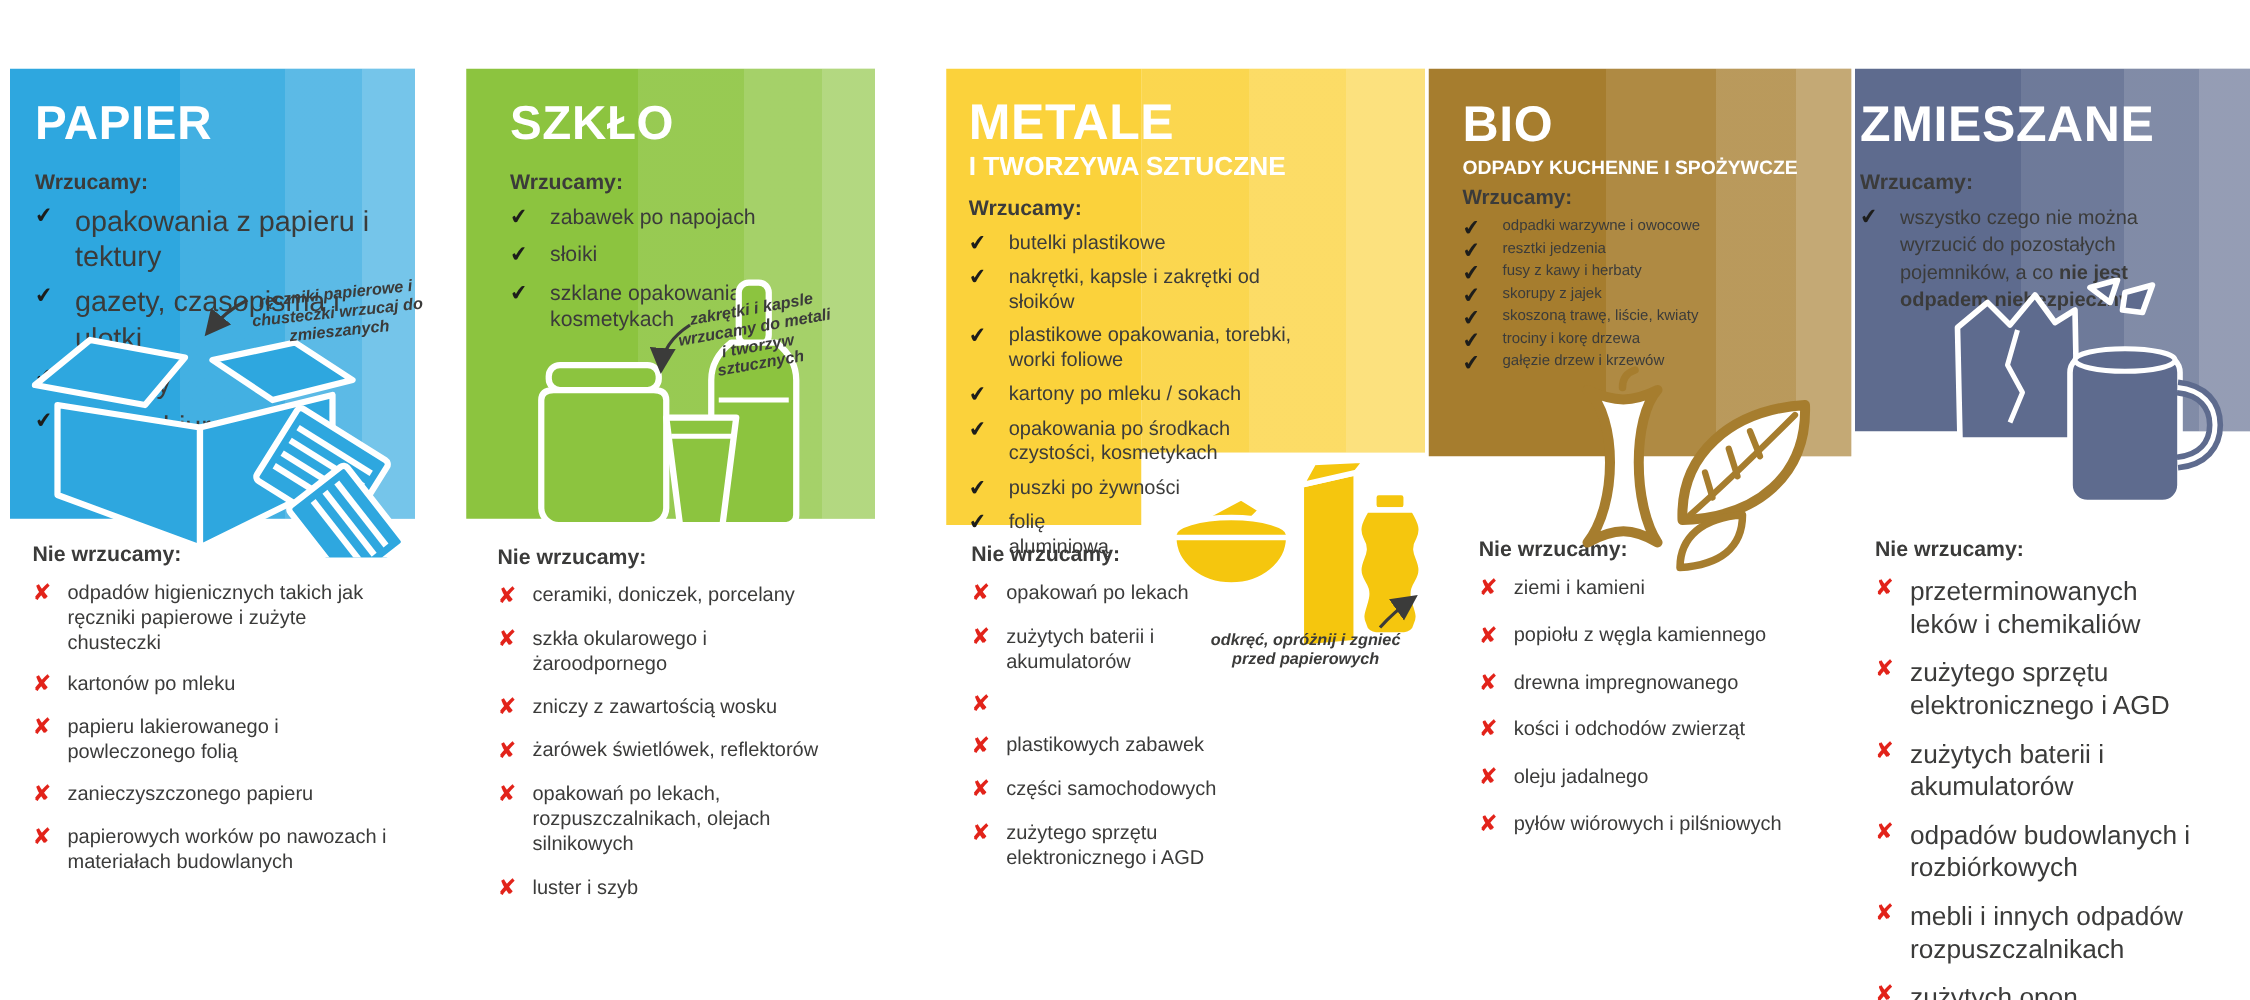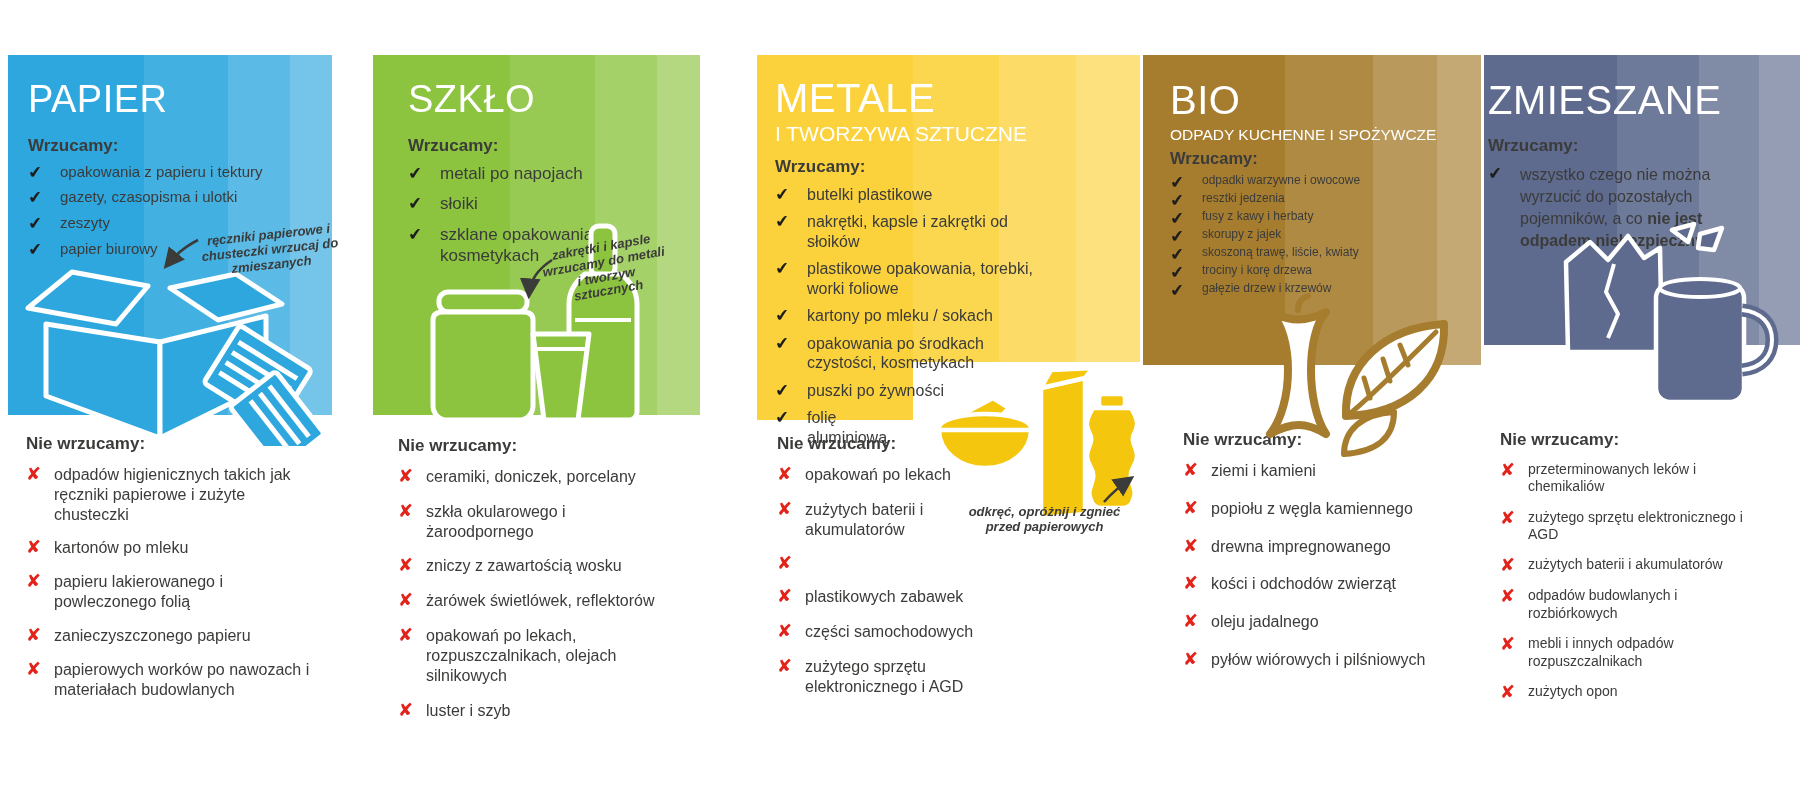--- a/index.html
+++ b/index.html
@@ -12,46 +12,46 @@
       rgba(255,255,255,.10) 42%,rgba(255,255,255,.10) 68%,
       rgba(255,255,255,.22) 68%,rgba(255,255,255,.22) 87%,
       rgba(255,255,255,.34) 87%,rgba(255,255,255,.34) 100%)}
   .stripes3::after{content:"";position:absolute;inset:0;pointer-events:none;
     background:linear-gradient(90deg,
       rgba(255,255,255,.10) 0%,rgba(255,255,255,.10) 38%,
       rgba(255,255,255,.22) 38%,rgba(255,255,255,.22) 72%,
       rgba(255,255,255,.34) 72%,rgba(255,255,255,.34) 100%)}
   .pc{position:relative;z-index:1}
   .abs{position:absolute}
-  .col-title{font-size:38px;font-weight:normal;color:#fff;letter-spacing:.5px;line-height:1.04;margin:0}
-  .col-sub{font-weight:normal;color:#fff;line-height:1.1;margin:0}
+  .col-title{font-size:38px;font-weight:bold;color:#fff;letter-spacing:.5px;line-height:1.04;margin:0}
+  .col-sub{font-weight:bold;color:#fff;line-height:1.1;margin:0}
   .wz,.nz{font-weight:bold;font-size:17px;color:var(--ink)}
   ul{list-style:none;margin:0;padding:0;display:flex;flex-direction:column}
   li{display:flex;align-items:flex-start}
   .mk{flex:none;font-weight:bold;line-height:1}
   .chk{color:var(--check);font-size:17px;width:32px;transform:rotate(-6deg)}
   .xx{color:var(--cross);font-size:18px;width:28px}
   .itext{color:var(--ink)}
   .note{position:absolute;z-index:3;font-style:italic;font-weight:bold;font-size:13px;line-height:1.14;color:var(--ink);text-align:center}
   .arrow{position:absolute;z-index:3}
   .icon{position:absolute;z-index:2}
   
-  .c1 .tlist{margin-top:7px;gap:7px}  .c1 .tlist .itext{font-size:15px;line-height:1.25}
+  .c1 .tlist{margin-top:7px;gap:7px}  .c1 .tlist .itext{font-size:23px;line-height:1.25}
   .c2 .tlist{margin-top:8px;gap:10px} .c2 .tlist .itext{font-size:17px;line-height:1.22;max-width:235px}
   .c3 .tlist{margin-top:8px;gap:8px}  .c3 .tlist .itext{font-size:16px;line-height:1.22;max-width:238px}
   .c4 .tlist{margin-top:5px;gap:1px}  .c4 .tlist .itext{font-size:12px;line-height:1.32}
   .c5 .tlist{margin-top:8px}          .c5 .tlist .itext{font-size:16px;line-height:1.38;max-width:245px}
   .nblock{position:absolute}
   .nblock ul{margin-top:11px}
   .nblock .itext{font-size:16px;line-height:1.24}
   .nb1 ul{gap:14px} .nb1 .itext{max-width:265px}
   .nb2 ul{gap:15px} .nb2 .itext{max-width:250px}
   .nb3 ul{gap:15px} .nb3 .itext{max-width:195px}
   .nb4 ul{gap:18px} .nb4 .itext{max-width:300px}
-  .nb5 ul{gap:13px} .nb5 .itext{max-width:240px;font-size:14px}
+  .nb5 ul{gap:13px} .nb5 .itext{max-width:240px;font-size:21px}
   .wzl{margin-top:16px}
 </style>
 </head>
 <body>
 
 <div class="stage">
 
   <section class="c1">
     <div class="panel stripes" style="left:8px;top:55px;width:324px;height:360px;background:var(--papier)">
       <div class="pc" style="padding:25px 12px 0 20px">
@@ -138,21 +138,21 @@
   </section>
 
   <section class="c2">
     <div class="panel stripes" style="left:373px;top:55px;width:327px;height:360px;background:var(--szklo)">
       <div class="pc" style="padding:25px 12px 0 35px">
         <h1 class="col-title">SZKŁO</h1>
         <div class="wz wzl">Wrzucamy:</div>
         <ul class="tlist">
           <li>
               <span class="mk chk">✔</span>
-              <span class="itext">metali po napojach</span>
+              <span class="itext">zabawek po napojach</span>
             </li>
           <li>
               <span class="mk chk">✔</span>
               <span class="itext">słoiki</span>
             </li>
           <li>
               <span class="mk chk">✔</span>
               <span class="itext">szklane opakowania po kosmetykach</span>
             </li>
         </ul>

